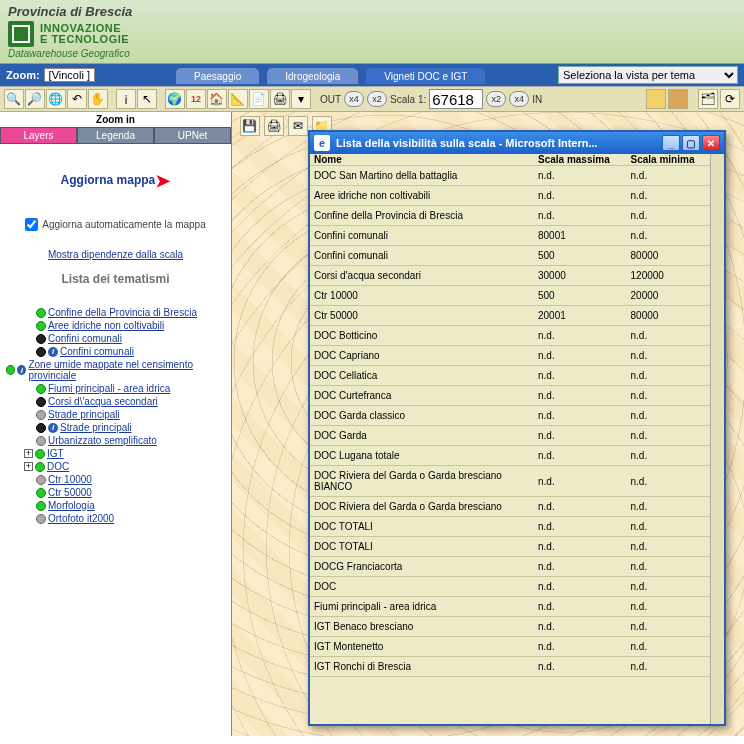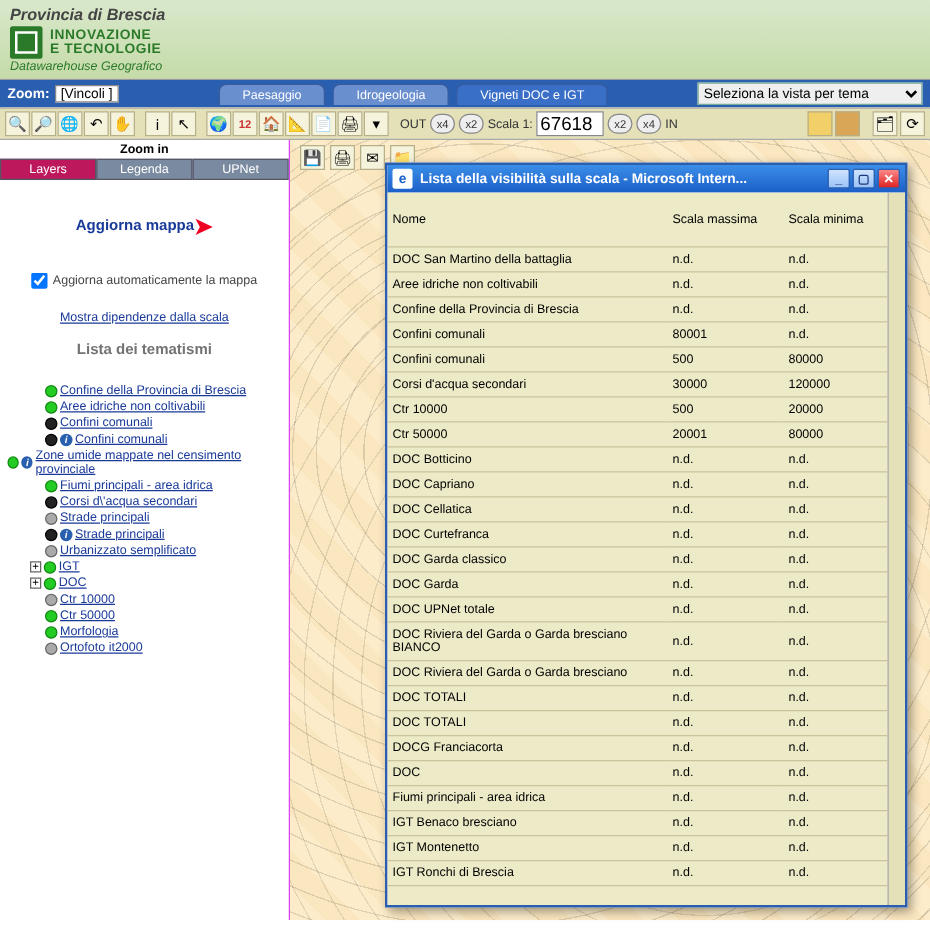--- a/index.html
+++ b/index.html
@@ -22,21 +22,21 @@
   .tsep { width:6px; }
   .scale-group { display:flex; align-items:center; gap:3px; font-size:10px; color:#333; margin-left:8px; }
   .scale-in { width:54px; height:20px; border:1px solid #888; font-family:Liberation Sans, sans-serif; font-size:15px; padding:0 2px; }
   .xbtn { width:20px; height:16px; border:1px solid #888; background:#eee; border-radius:8px; font-size:9px; display:flex; align-items:center; justify-content:center; cursor:pointer; }
   .rightbtns { margin-left:auto; display:flex; gap:2px; }
   .main { display:flex; height: calc(744px - 120px); }
   .left { width:232px; border-right:1px solid #d946ef; overflow:hidden; }
   .zoomlabel { text-align:center; font-weight:bold; font-size:10px; padding:2px; }
   .ltabs { display:flex; }
   .ltab { flex:1; text-align:center; padding:2px; font-size:10px; color:#fff; background:#7a8aa0; border:1px solid #556; cursor:pointer; }
-  .ltab.active { background:#be185d; color:#fff; }
+  .ltab.active { background:#ec4899; color:#fff; }
   .agg { text-align:center; padding:26px 4px; }
   .agg-btn { font-weight:bold; color:#1a3a99; font-size:12px; position:relative; display:inline-block; }
   .agg-arrow { color:#e02; font-size:18px; vertical-align:middle; }
   .auto-row { display:flex; align-items:center; justify-content:center; gap:4px; font-size:10px; color:#444; }
   .deps { text-align:center; font-size:10px; margin-top:18px; }
   .deps a { color:#1a3a99; text-decoration:underline; }
   .lt-title { text-align:center; font-weight:bold; font-size:12px; color:#737373; margin:12px 0 20px; }
   .tree { padding:0 6px 6px 6px; }
   .tnode { display:flex; align-items:center; gap:2px; padding:1px 0; font-size:10px; color:#1a3a99; }
   .tnode .lbl { text-decoration:underline; cursor:pointer; }
@@ -61,21 +61,21 @@
   
   .popup { position:absolute; left:308px; top:130px; width:418px; height:596px; background:#fff; border:2px solid #2a5fb0; box-shadow:3px 3px 8px rgba(0,0,0,0.4); display:flex; flex-direction:column; }
   .pop-title { background:linear-gradient(#3b8ee8,#1b5fc8); color:#fff; display:flex; align-items:center; padding:3px 4px; font-size:11px; gap:6px; }
   .pop-title .picon { width:16px; height:16px; background:#fff; border-radius:2px; display:flex; align-items:center; justify-content:center; color:#1b5fc8; font-weight:bold; font-size:11px; }
   .pop-title .ptxt { flex:1; font-weight:bold; white-space:nowrap; overflow:hidden; text-overflow:ellipsis; }
   .winbtns { display:flex; gap:2px; }
   .winbtn { width:18px; height:16px; background:linear-gradient(#cfe3ff,#9bc2f6); border:1px solid #2a5fb0; border-radius:2px; display:flex; align-items:center; justify-content:center; font-size:10px; cursor:pointer; color:#1a3a7a; font-weight:bold; }
   .winbtn.close { background:linear-gradient(#f88,#d22); color:#fff; }
   .pop-body { flex:1; overflow:auto; background:#edeac8; }
   .ptable { width:100%; border-collapse:collapse; font-size:10px; }
-  .ptable th { background:#edeac8; text-align:left; padding:16px 4px; font-weight:normal; border-bottom:1px solid #c9c49a; position:sticky; top:0; }
+  .ptable th { background:#edeac8; text-align:left; padding:0 4px; font-weight:bold; border-bottom:1px solid #c9c49a; position:sticky; top:0; }
   .ptable td { padding:4px; border-bottom:1px solid #c9c49a; background:#edeac8; }
   .ptable td:first-child { width:56%; }
   .scroll { width:14px; background:#e4e0b8; border-left:1px solid #aaa; }
 </style>
 </head>
 <body>
 
 <div class="header">
   <div class="header-title">Provincia di Brescia</div>
   <div class="header-logo">
@@ -323,21 +323,21 @@
               <td>DOC Garda classico</td>
               <td>n.d.</td>
               <td>n.d.</td>
             </tr>
             <tr>
               <td>DOC Garda</td>
               <td>n.d.</td>
               <td>n.d.</td>
             </tr>
             <tr>
-              <td>DOC UPNet totale</td>
+              <td>DOC Lugana totale</td>
               <td>n.d.</td>
               <td>n.d.</td>
             </tr>
             <tr>
               <td>DOC Riviera del Garda o Garda bresciano BIANCO</td>
               <td>n.d.</td>
               <td>n.d.</td>
             </tr>
             <tr>
               <td>DOC Riviera del Garda o Garda bresciano</td>

